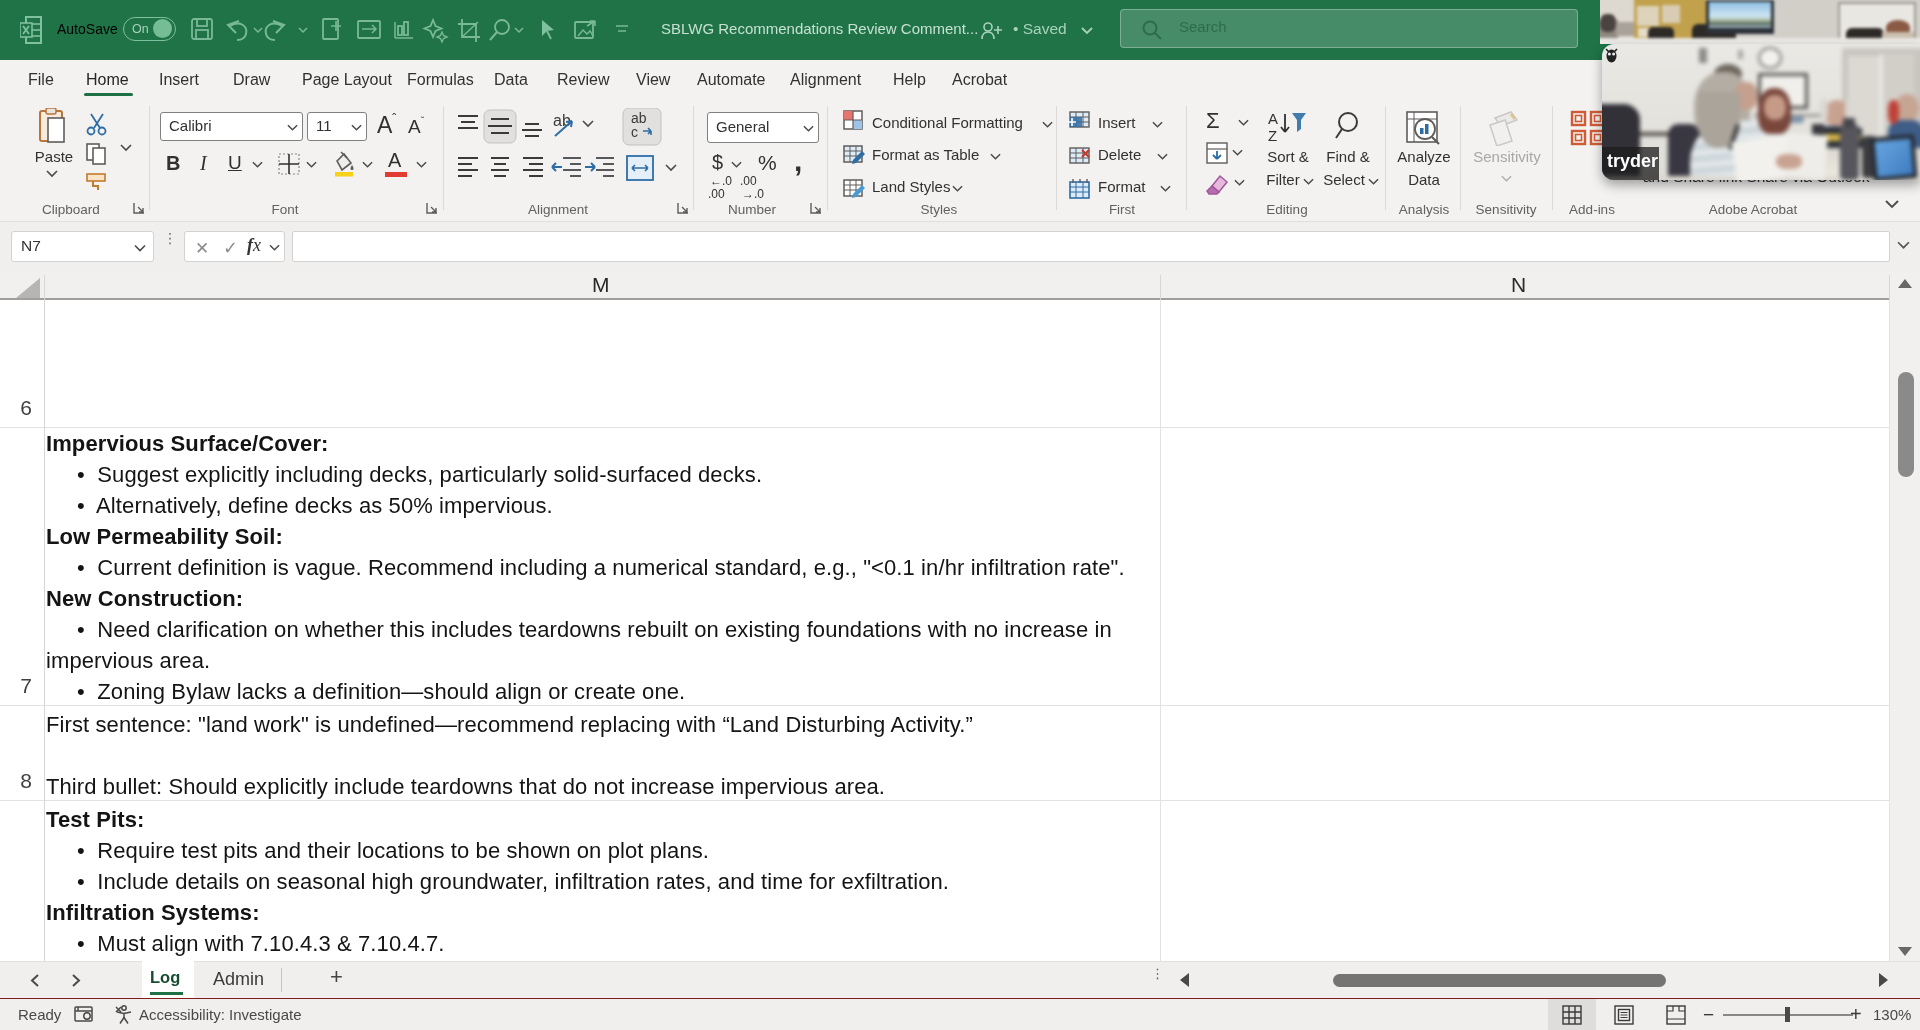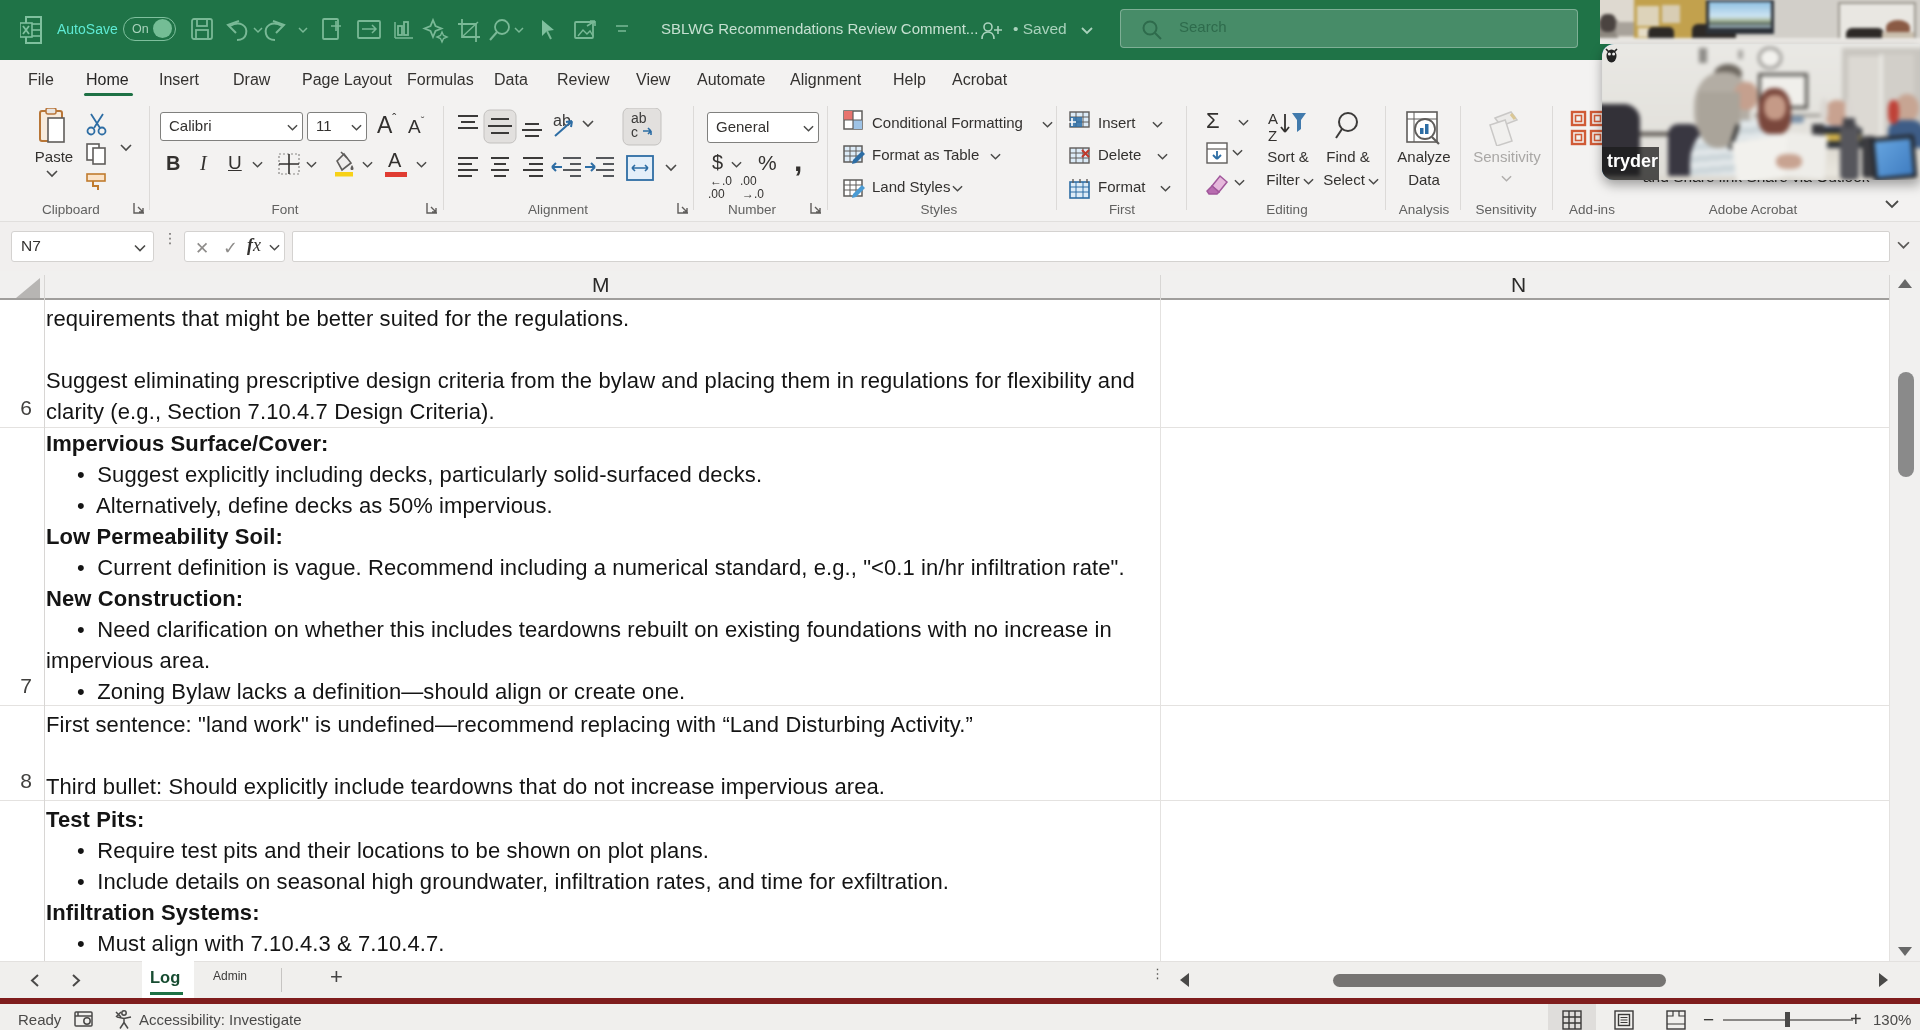--- a/index.html
+++ b/index.html
@@ -27,38 +27,38 @@
 #grid { left:0; top:300px; width:1890px; height:661px; background:#fff; }
 .hline { position:absolute; left:0; width:1889px; height:1px; background:#e4e2e0; }
 .cellblock { position:absolute; font-size:22px; letter-spacing:0.1px; line-height:31px; color:#141414; white-space:pre; }
 .b { font-weight:bold; }
 .rownum { position:absolute; width:32px; text-align:right; font-size:21px; color:#41403e; line-height:22px; }
 
 #vscroll { left:1890px; top:271px; width:30px; height:690px; background:#f1f0ef; }
 
 #tabbar { left:0; top:961px; width:1920px; height:37px; background:#f0efed; border-top:1px solid #e3e1df; }
 
-#statusbar { left:0; top:998px; width:1920px; height:32px; background:#f0efed; border-top:6px solid #7f1d1d; font-size:15px; color:#4a4948; }
+#statusbar { left:0; top:998px; width:1920px; height:32px; background:#f0efed; border-top:1px solid #7f1d1d; font-size:15px; color:#4a4948; }
 
 #vstrip { left:1600px; top:0px; width:320px; height:44px; background:#d5d2cc; overflow:hidden; }
 #vmain { left:1602px; top:44px; width:318px; height:136px; background:#0369a1; border-radius:12px 0 0 12px; overflow:hidden; box-shadow:0 5px 12px rgba(0,0,0,0.35); }
 </style>
 </head>
 <body>
 <div class="abs" id="titlebar">
 
   <svg class="abs" style="left:20px;top:16px" width="22" height="28" viewBox="0 0 22 28">
     <rect x="6" y="1" width="15" height="26" fill="none" stroke="#7fc09e" stroke-width="2"></rect>
     <line x1="6" y1="8" x2="21" y2="8" stroke="#7fc09e" stroke-width="1.6"></line>
     <line x1="6" y1="14" x2="21" y2="14" stroke="#7fc09e" stroke-width="1.6"></line>
     <line x1="6" y1="20" x2="21" y2="20" stroke="#7fc09e" stroke-width="1.6"></line>
     <rect x="0" y="7" width="12" height="14" fill="#1f7347" stroke="#7fc09e" stroke-width="1.6"></rect>
     <path d="M3 10 L9 18 M9 10 L3 18" stroke="#7fc09e" stroke-width="1.8"></path>
   </svg>
-  <div class="abs" style="left:57px;top:21px;font-size:14px;color:#5eead4">AutoSave</div>
+  <div class="abs" style="left:57px;top:21px;font-size:14px;color:#000000">AutoSave</div>
 
   <div class="abs" style="left:123px;top:17px;width:53px;height:24px;border:1.5px solid #7fc09e;border-radius:12px">
     <div class="abs" style="left:8px;top:4px;font-size:12.5px;color:#a9d2bc">On</div>
     <div class="abs" style="left:29px;top:1px;width:19px;height:19px;border-radius:50%;background:#74bd95"></div>
   </div>
 
   <svg class="abs" style="left:190px;top:16px" width="470" height="28" viewBox="0 0 470 28" fill="none" stroke="#79b996" stroke-width="1.8">
 
     <rect x="2" y="3" width="20" height="20" rx="2"></rect>
       <rect x="7" y="3" width="10" height="7"></rect>
@@ -493,24 +493,20 @@
   <div class="hline" style="top:405px"></div>
   <div class="hline" style="top:500px"></div>
   <div class="abs" style="left:44px;top:0;width:1px;height:661px;background:#d8d6d4"></div>
   <div class="abs" style="left:1160px;top:0;width:1px;height:661px;background:#e4e2e0"></div>
   <div class="abs" style="left:1889px;top:0;width:1px;height:661px;background:#e4e2e0"></div>
 
   <div class="rownum" style="left:0;top:97px">6</div>
   <div class="rownum" style="left:0;top:375px">7</div>
   <div class="rownum" style="left:0;top:470px">8</div>
 
-  <div class="cellblock" style="left:46px;top:3px">requirements that might be better suited for the regulations.
-&nbsp;
-Suggest eliminating prescriptive design criteria from the bylaw and placing them in regulations for flexibility and
-clarity (e.g., Section 7.10.4.7 Design Criteria).</div>
   <div class="cellblock" style="left:46px;top:128px"><span class="b">Impervious Surface/Cover:</span>
 <span class="bl">     •  Suggest explicitly including decks, particularly solid-surfaced decks.</span>
 <span class="bl">     •  Alternatively, define decks as 50% impervious.</span>
 <span class="b">Low Permeability Soil:</span>
 <span class="bl">     •  Current definition is vague. Recommend including a numerical standard, e.g., "&lt;0.1 in/hr infiltration rate".</span>
 <span class="b">New Construction:</span>
 <span class="bl">     •  Need clarification on whether this includes teardowns rebuilt on existing foundations with no increase in</span>
 impervious area.
 <span class="bl">     •  Zoning Bylaw lacks a definition—should align or create one.</span></div>
   <div class="cellblock" style="left:46px;top:409px">First sentence: "land work" is undefined—recommend replacing with “Land Disturbing Activity.”
@@ -531,21 +527,21 @@
 <div class="abs" id="tabbar">
   <svg class="abs" style="left:28px;top:11px" width="14" height="15" viewBox="0 0 14 15" fill="none" stroke="#4a4948" stroke-width="2">
       <path d="M10 2 L4 7.5 L10 13"></path>
     </svg>
   <svg class="abs" style="left:69px;top:11px" width="14" height="15" viewBox="0 0 14 15" fill="none" stroke="#4a4948" stroke-width="2">
       <path d="M4 2 L10 7.5 L4 13"></path>
     </svg>
   <div class="abs" style="left:142px;top:-1px;width:52px;height:38px;background:#fff"></div>
   <div class="abs" style="left:150px;top:6px;font-size:16.5px;font-weight:bold;color:#174c31">Log</div>
   <div class="abs" style="left:150px;top:30px;width:33px;height:3px;background:#1e7145"></div>
-  <div class="abs" style="left:213px;top:7px;font-size:12px;color:#3b3a39">Admin</div>
+  <div class="abs" style="left:213px;top:7px;font-size:18px;color:#3b3a39">Admin</div>
   <div class="abs" style="left:281px;top:6px;width:1px;height:24px;background:#c6c4c2"></div>
   <div class="abs" style="left:330px;top:2px;font-size:22px;color:#444;font-weight:300">+</div>
   <div class="abs" style="left:1151px;top:8px;color:#5a5856;font-size:13px;line-height:7px">⋮</div>
   <div class="abs" style="left:1180px;top:11px;width:0;height:0;border-top:7px solid transparent;border-bottom:7px solid transparent;border-right:9px solid #4a4948"></div>
   <div class="abs" style="left:1333px;top:12px;width:333px;height:13px;background:#767472;border-radius:7px"></div>
   <div class="abs" style="left:1879px;top:11px;width:0;height:0;border-top:7px solid transparent;border-bottom:7px solid transparent;border-left:9px solid #4a4948"></div>
 </div>
 <div class="abs" id="statusbar">
   <div class="abs" style="left:18px;top:7px">Ready</div>
   <svg class="abs" style="left:74px;top:6px" width="22" height="19" viewBox="0 0 22 19" fill="none" stroke="#4a4948" stroke-width="1.5">

